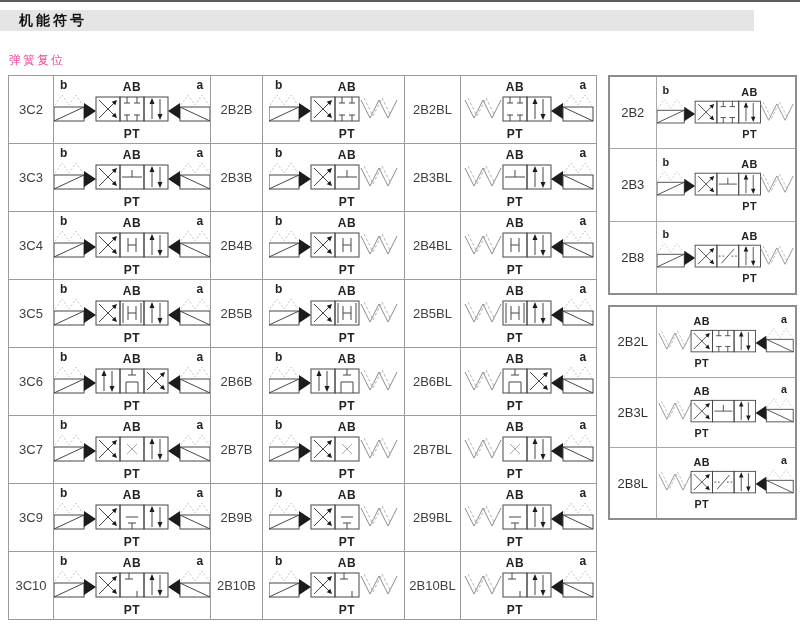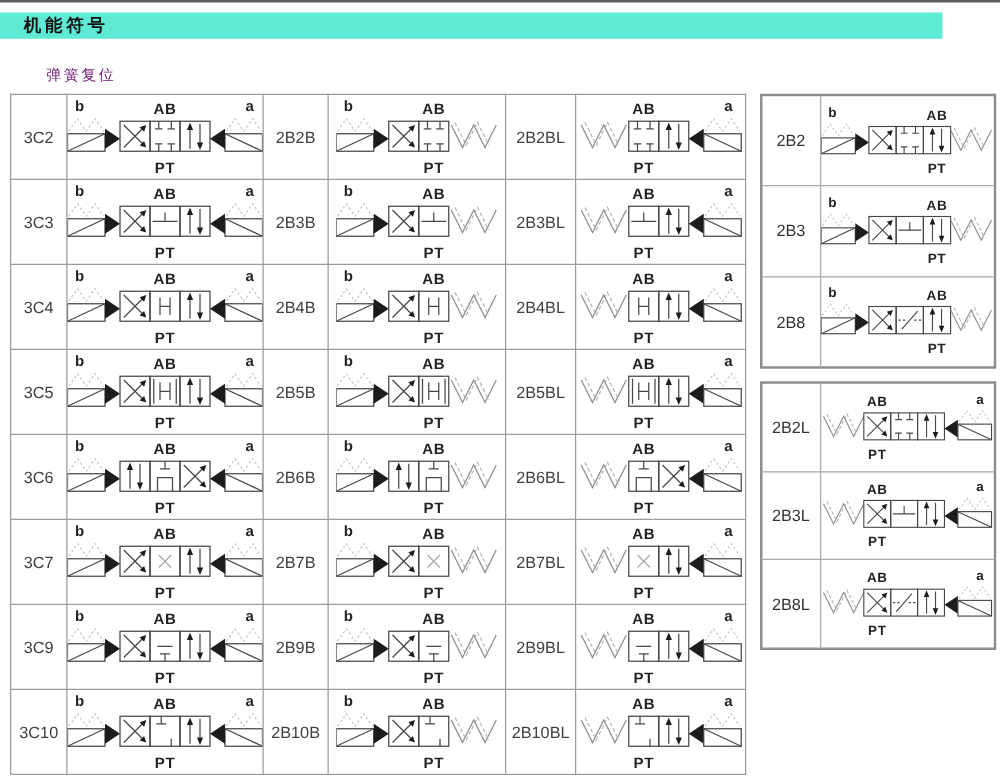--- a/index.html
+++ b/index.html
@@ -1,26 +1,26 @@
 <!DOCTYPE html>
 <html><head>
 <meta charset="utf-8">
 <style>
   html,body{margin:0;padding:0;overflow:hidden;}
   body{
     width:800px;height:625px;position:relative;background:#ffffff;
     font-family:"Liberation Sans","DejaVu Sans",sans-serif;color:#222;
   }
   .top-rule{position:absolute;top:0;left:0;width:800px;height:2px;background:#5c5c5c;}
-  .header-bar{position:absolute;top:10px;left:0;width:754px;height:21px;background:#5eead4;}
+  .header-bar{position:absolute;top:10px;left:0;width:754px;height:21px;background:#e5e5e5;}
   .header-bar .title{
     display:inline-block;margin-left:19px;font-size:14px;font-weight:bold;
     line-height:21px;color:#141414;letter-spacing:3px;
   }
-  .subtitle{position:absolute;top:52px;left:9px;font-size:12px;color:#701a75;letter-spacing:2px;margin-left:28px;}
+  .subtitle{position:absolute;top:52px;left:9px;font-size:12px;color:#ec4899;letter-spacing:2px;}
   table{border-collapse:collapse;}
   .mt{position:absolute;top:75px;left:8px;table-layout:fixed;border:1px solid #6f6f6f;}
   .mt td{border:1px solid #9b9b9b;padding:0;text-align:center;vertical-align:middle;height:67px;}
   .mt .lbl{font-size:13px;color:#404040;}
   .side-box{position:absolute;left:608px;width:189px;border:2px solid #8d8d8d;background:#fff;box-sizing:border-box;}
   .side-top{top:75px;height:220px;}
   .side-bottom{top:305px;height:215px;}
   .side-box table{width:100%;height:100%;table-layout:fixed;}
   .side-box td{border:1px solid #a8a8a8;padding:0;text-align:center;vertical-align:middle;}
   .side-box tr:first-child td{border-top:none;}

